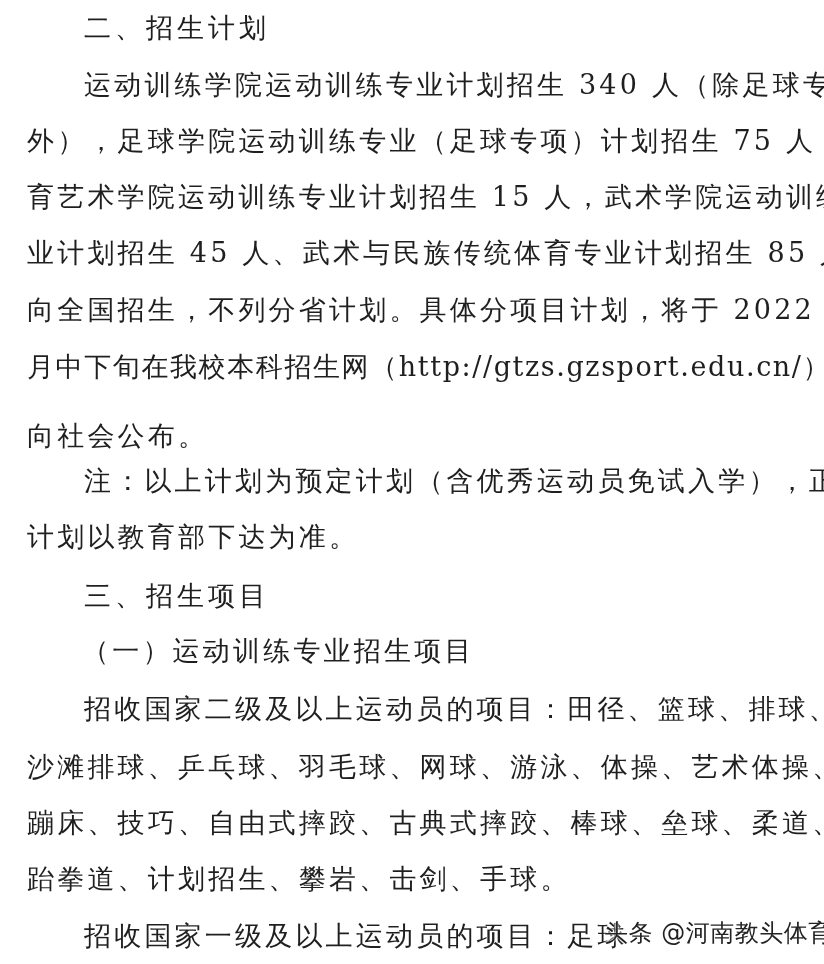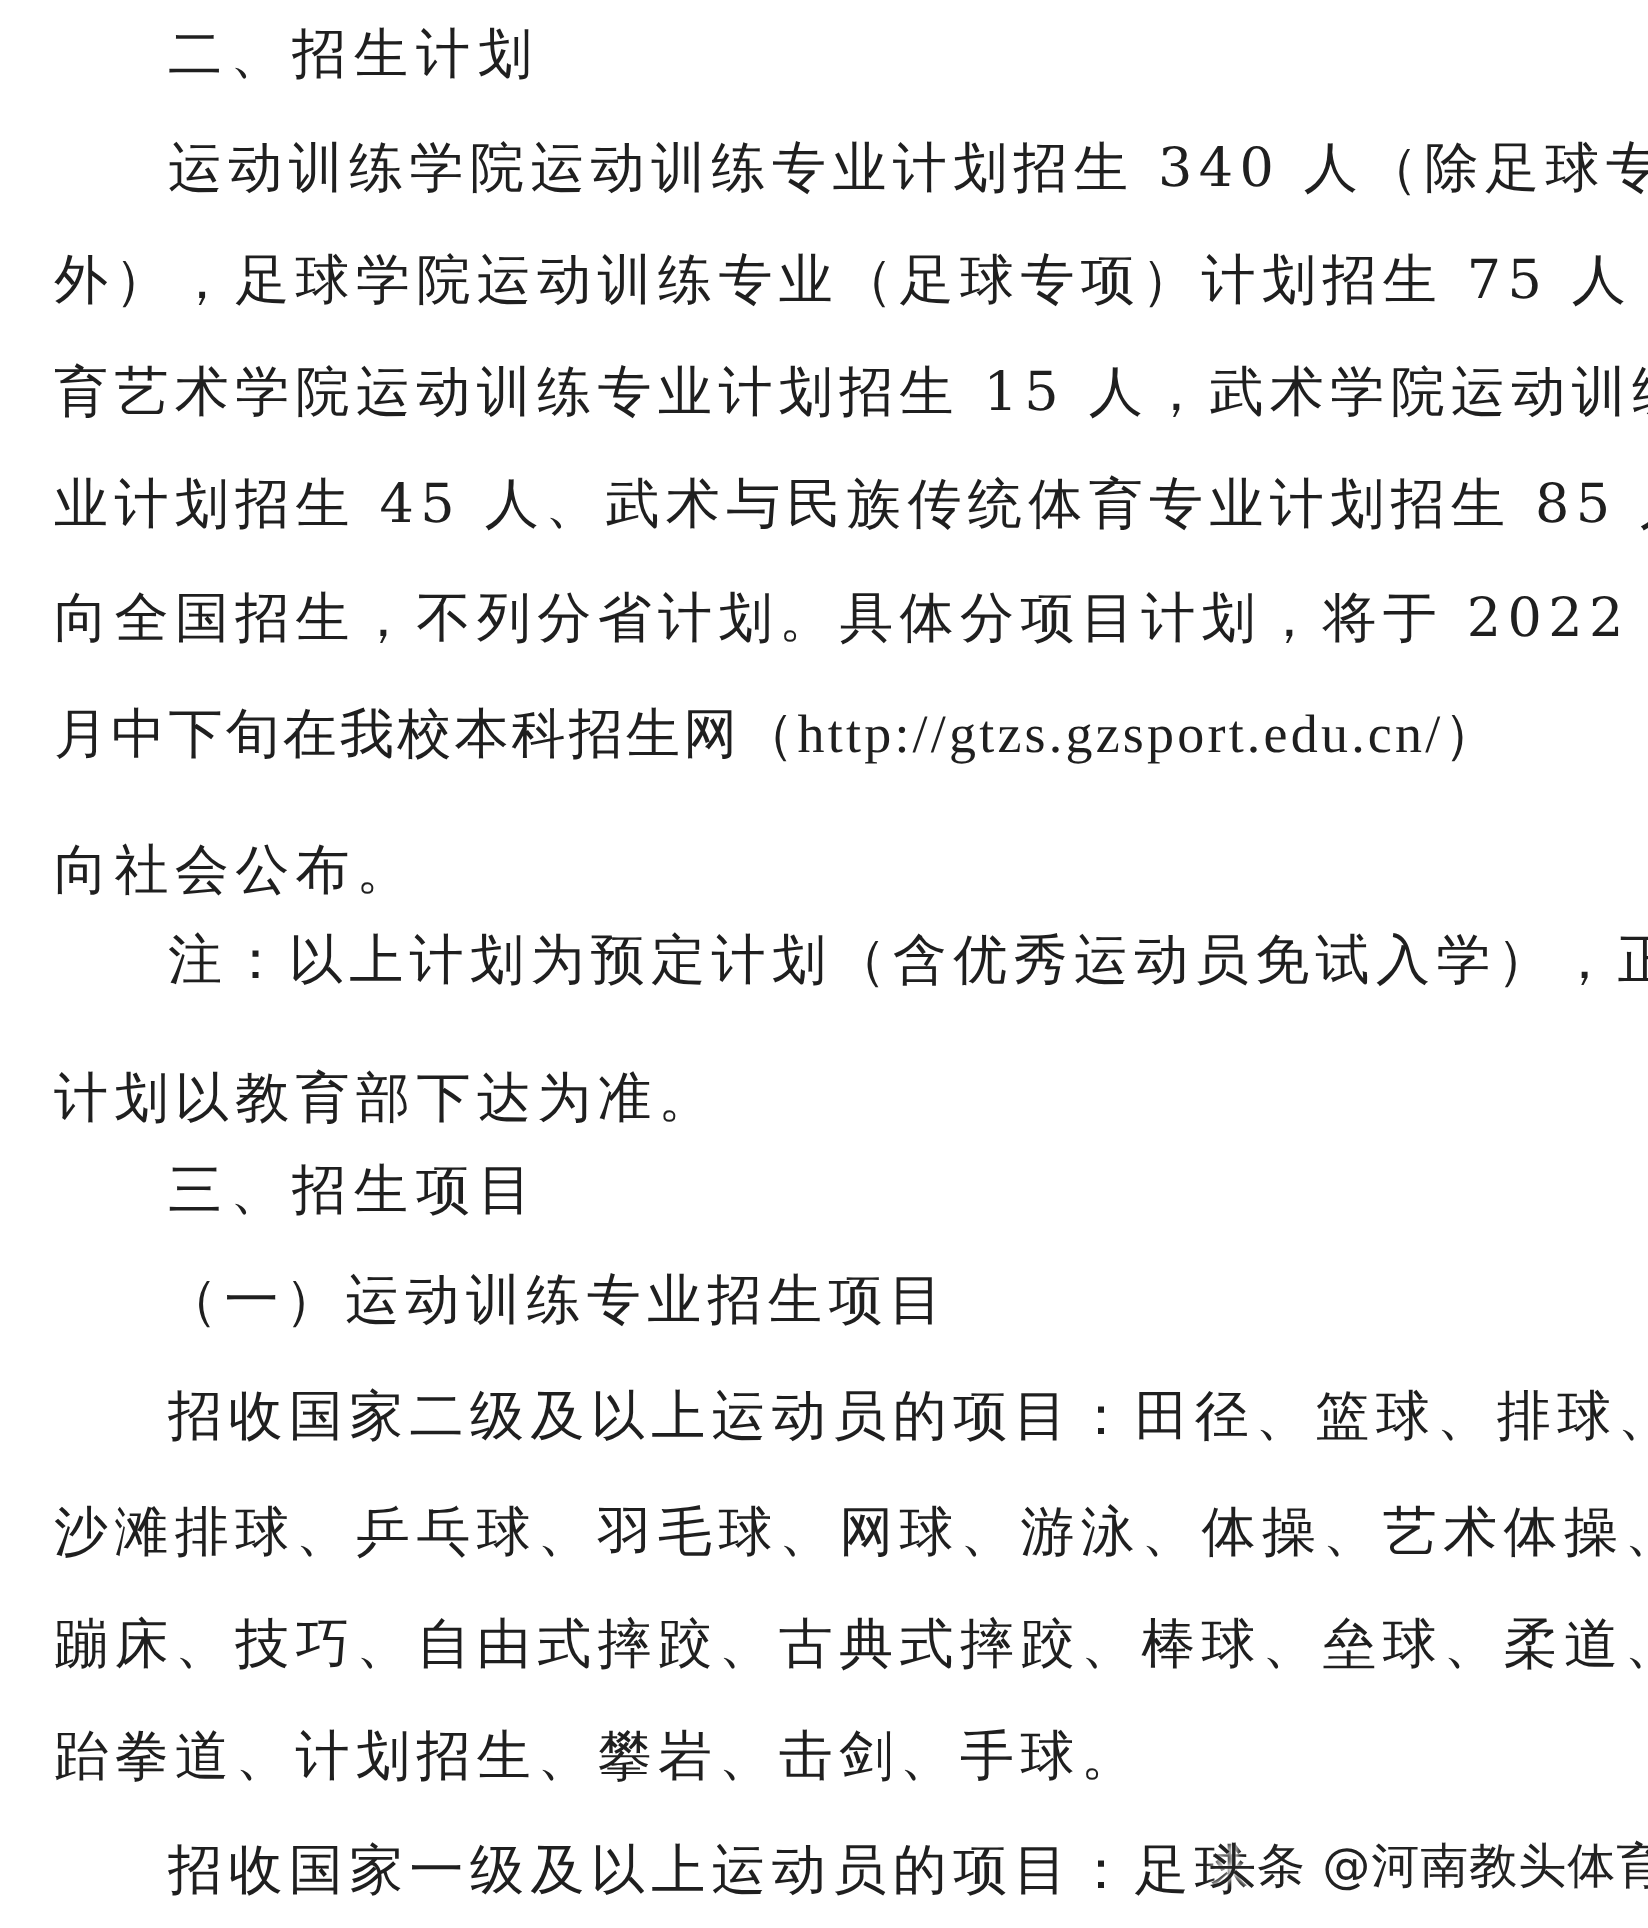--- a/index.html
+++ b/index.html
@@ -54,25 +54,25 @@
 
 <div>
 
   <div class="line heading" style="top:11px;">二、招生计划</div>
 
   <div class="line indent" style="top:68px;">运动训练学院运动训练专业计划招生 340 人（除足球专项</div>
   <div class="line" style="top:124px;">外），足球学院运动训练专业（足球专项）计划招生 75 人，体</div>
   <div class="line" style="top:180px;">育艺术学院运动训练专业计划招生 15 人，武术学院运动训练专</div>
   <div class="line" style="top:236px;">业计划招生 45 人、武术与民族传统体育专业计划招生 85 人。面</div>
   <div class="line" style="top:293px;">向全国招生，不列分省计划。具体分项目计划，将于 2022 年 5</div>
-  <div class="line tight" style="top:350px;font-family:Liberation Serif, serif;">月中下旬在我校本科招生网（http://gtzs.gzsport.edu.cn/）</div>
+  <div class="line tight" style="top:350px;">月中下旬在我校本科招生网（http://gtzs.gzsport.edu.cn/）</div>
   <div class="line" style="top:419px;">向社会公布。</div>
 
   <div class="line indent" style="top:464px;">注：以上计划为预定计划（含优秀运动员免试入学），正式</div>
-  <div class="line" style="top:532px;font-family:Liberation Serif, serif;">计划以教育部下达为准。</div>
+  <div class="line" style="top:520px;">计划以教育部下达为准。</div>
 
   <div class="line heading" style="top:579px;">三、招生项目</div>
   <div class="line sub" style="top:634px;">（一）运动训练专业招生项目</div>
 
   <div class="line indent" style="top:692px;">招收国家二级及以上运动员的项目：田径、篮球、排球、</div>
   <div class="line" style="top:750px;">沙滩排球、乒乓球、羽毛球、网球、游泳、体操、艺术体操、</div>
   <div class="line" style="top:806px;">蹦床、技巧、自由式摔跤、古典式摔跤、棒球、垒球、柔道、</div>
   <div class="line" style="top:862px;">跆拳道、计划招生、攀岩、击剑、手球。</div>
 
   <div class="line indent" style="top:919px;">招收国家一级及以上运动员的项目：足球</div>

